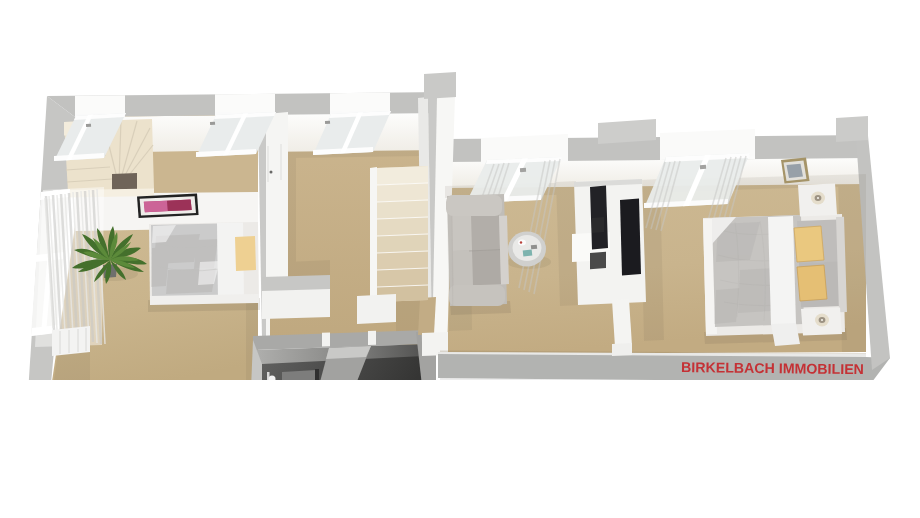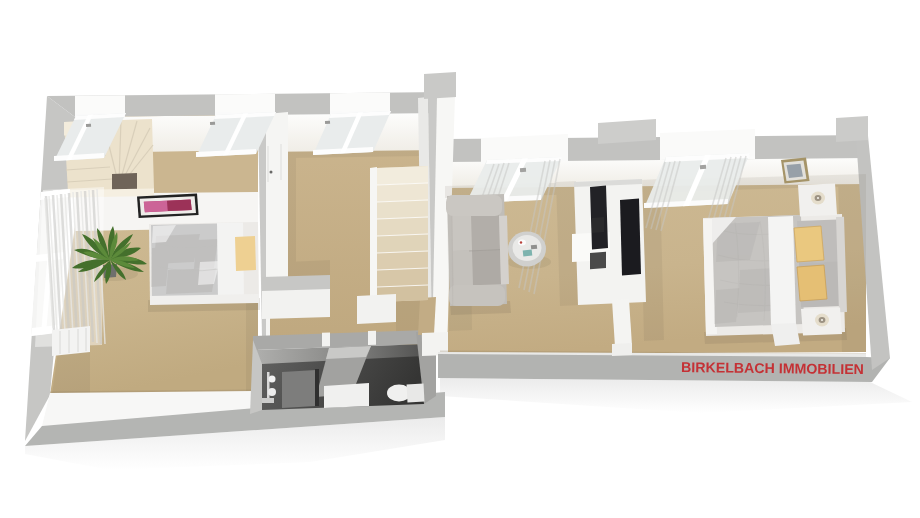--- a/index.html
+++ b/index.html
@@ -1,16 +1,16 @@
 <!DOCTYPE html>
 <html><head>
 <meta charset="utf-8">
 <style>
   html,body{margin:0;padding:0;background:#ffffff;}
-  .page{width:920px;height:518px;position:relative;overflow:hidden;background:#22c55e;
+  .page{width:920px;height:380px;position:relative;overflow:hidden;background:#22c55e;
         font-family:"Liberation Sans", sans-serif;}
 </style>
 </head>
 <body>
 <div class="page">
 <svg width="920" height="518" viewBox="0 0 920 518">
 <defs>
   <linearGradient id="faceN" x1="0" y1="0" x2="0" y2="1">
     <stop offset="0" stop-color="#fdfdfc"></stop>
           <stop offset="1" stop-color="#efece5"></stop>

